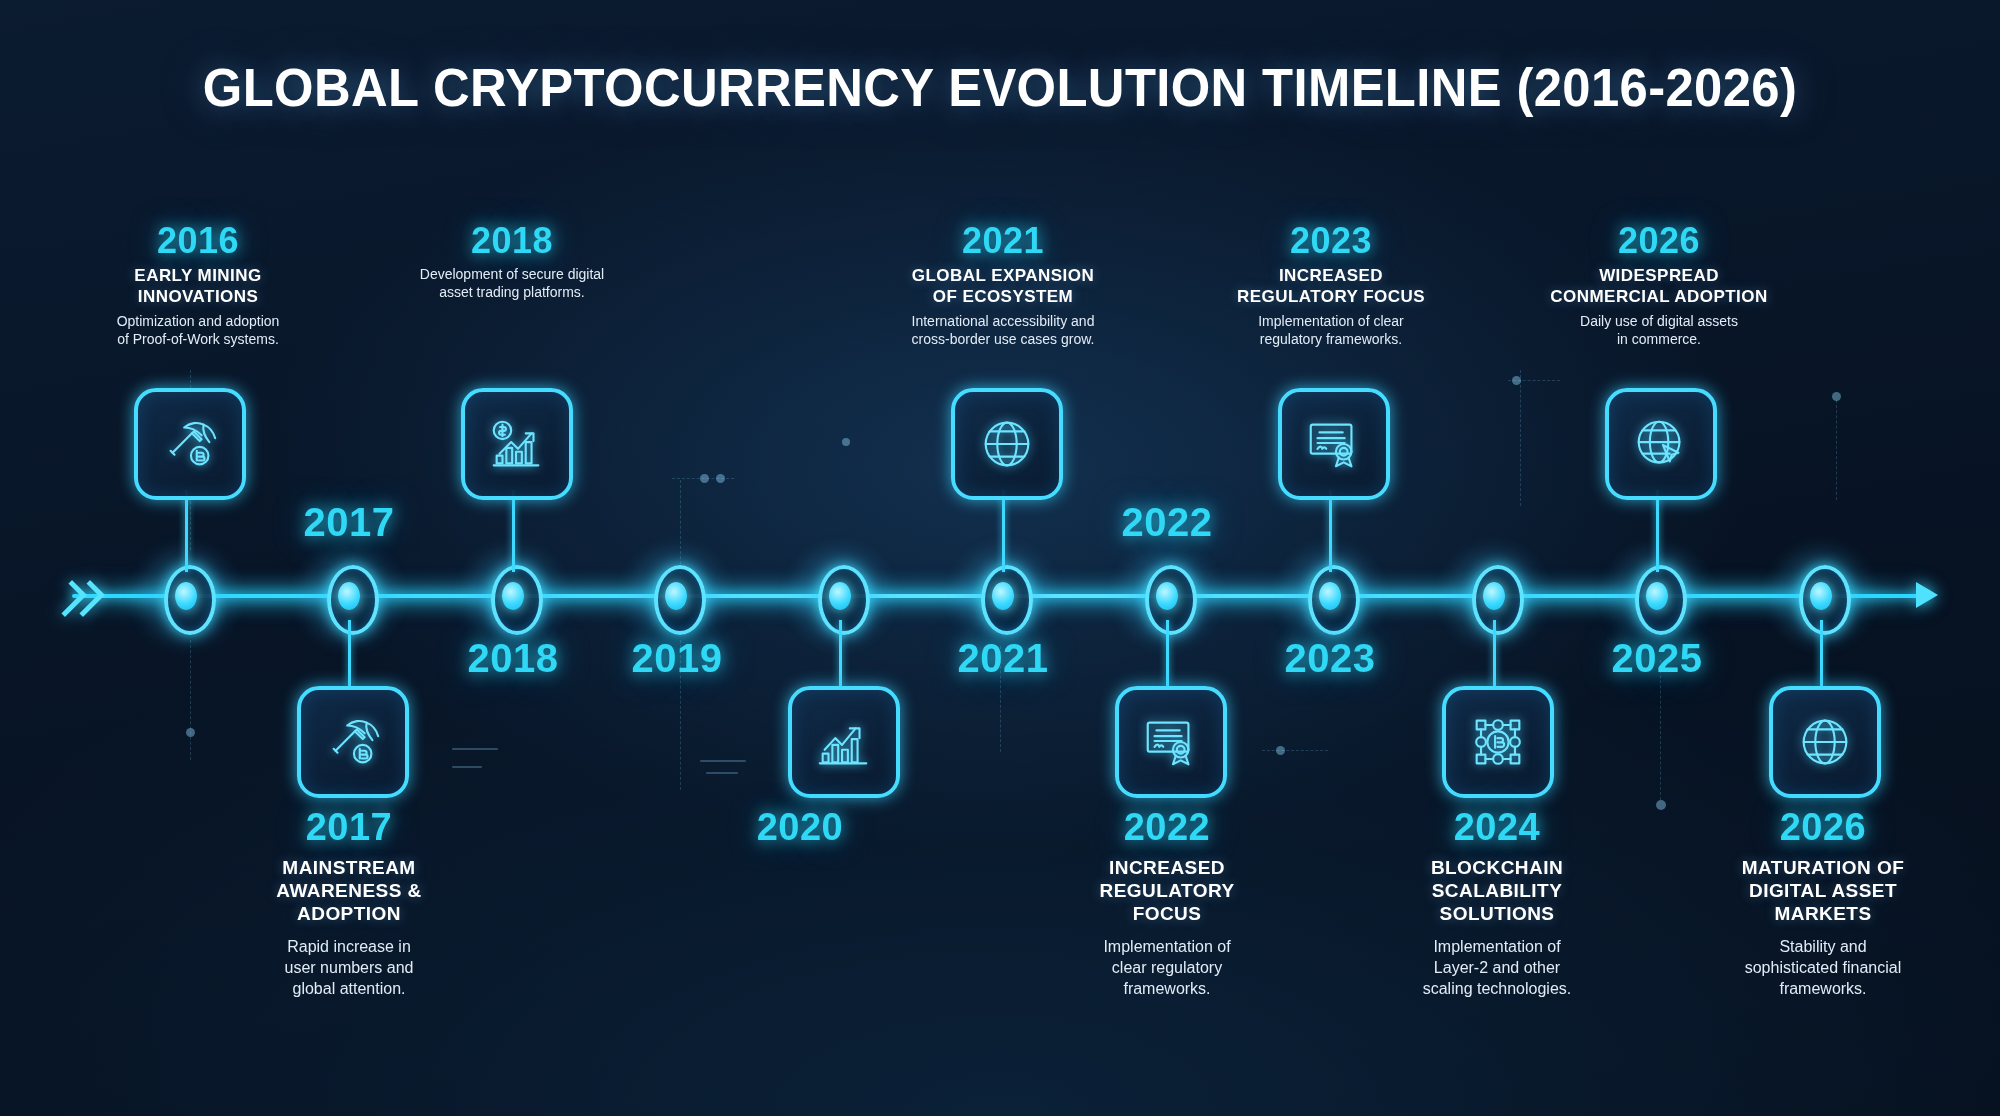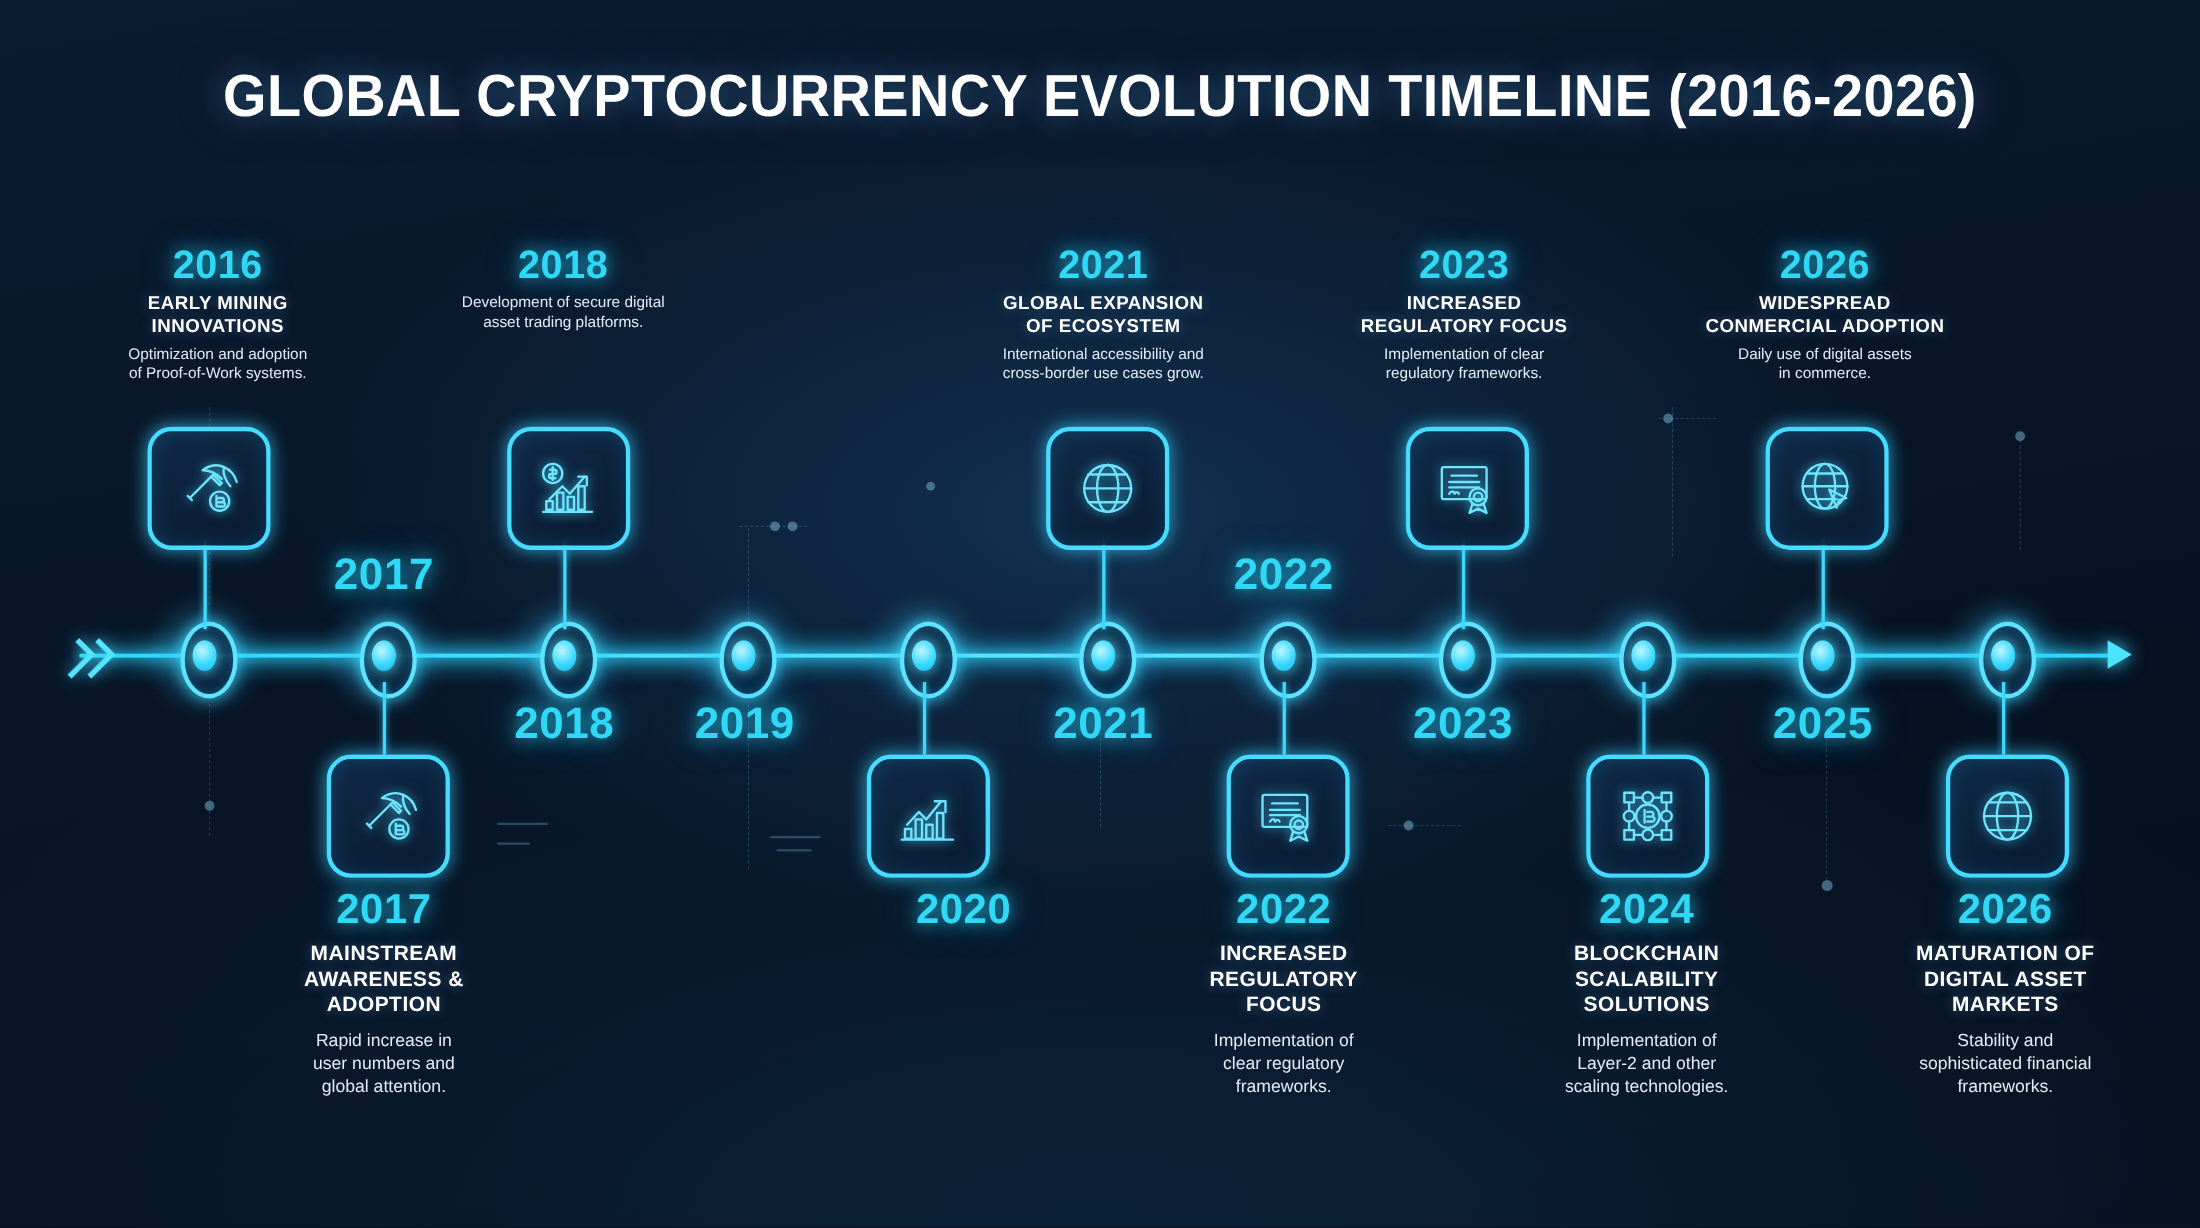--- a/index.html
+++ b/index.html
@@ -446,21 +446,21 @@
       <div>AWARENESS &amp;</div>
       <div>ADOPTION</div>
     </div>
     <div class="b-desc">
       <div>Rapid increase in</div>
       <div>user numbers and</div>
       <div>global attention.</div>
     </div>
   </div>
 
-  <div class="block lower" style="left:876px;top:808px">
+  <div class="block lower" style="left:800px;top:808px">
     <div class="b-year">2020</div>
   </div>
 
   <div class="block lower" style="left:1167px;top:808px">
     <div class="b-year">2022</div>
     <div class="b-head">
       <div>INCREASED</div>
       <div>REGULATORY</div>
       <div>FOCUS</div>
     </div>

